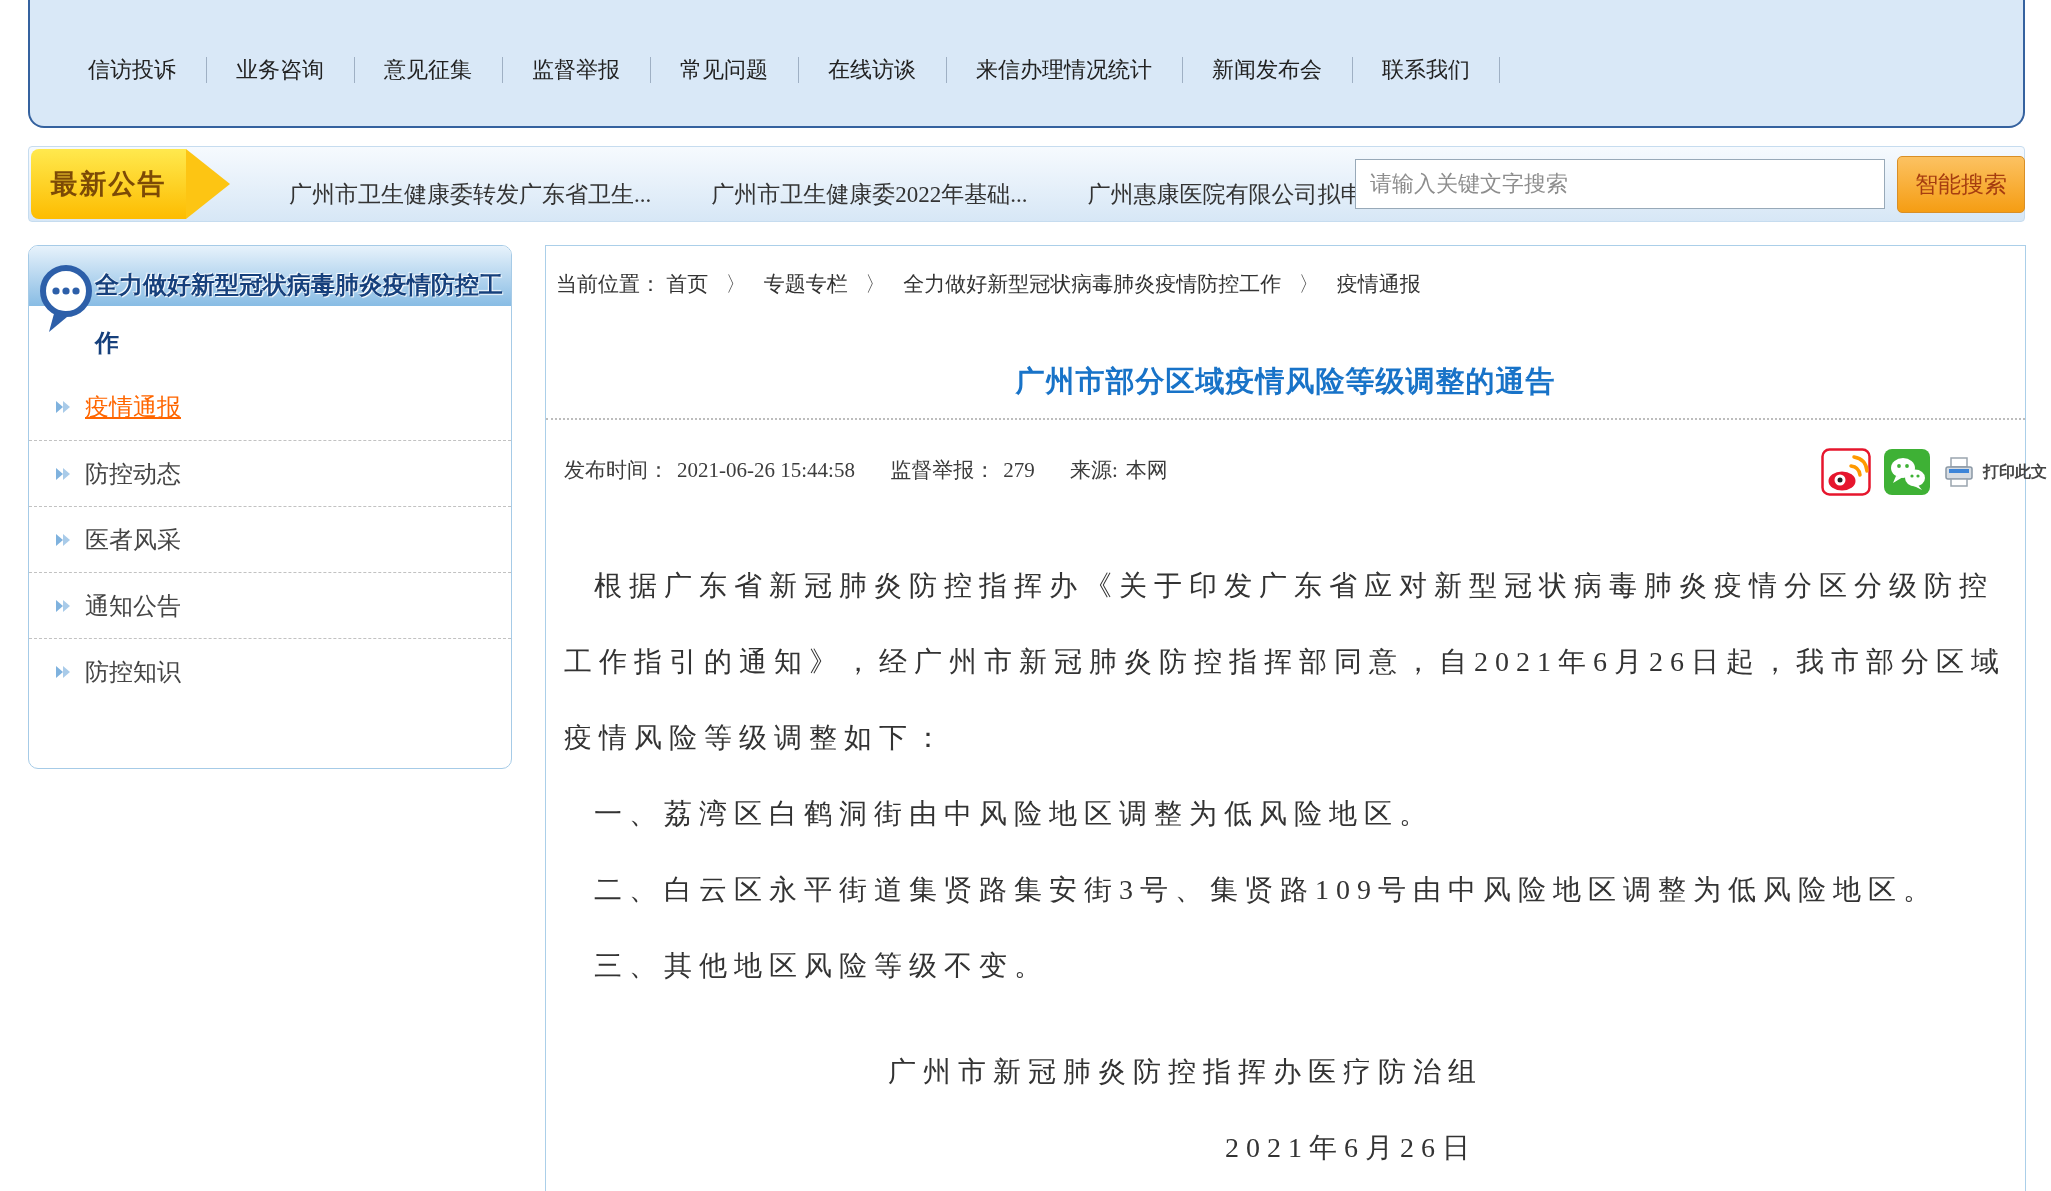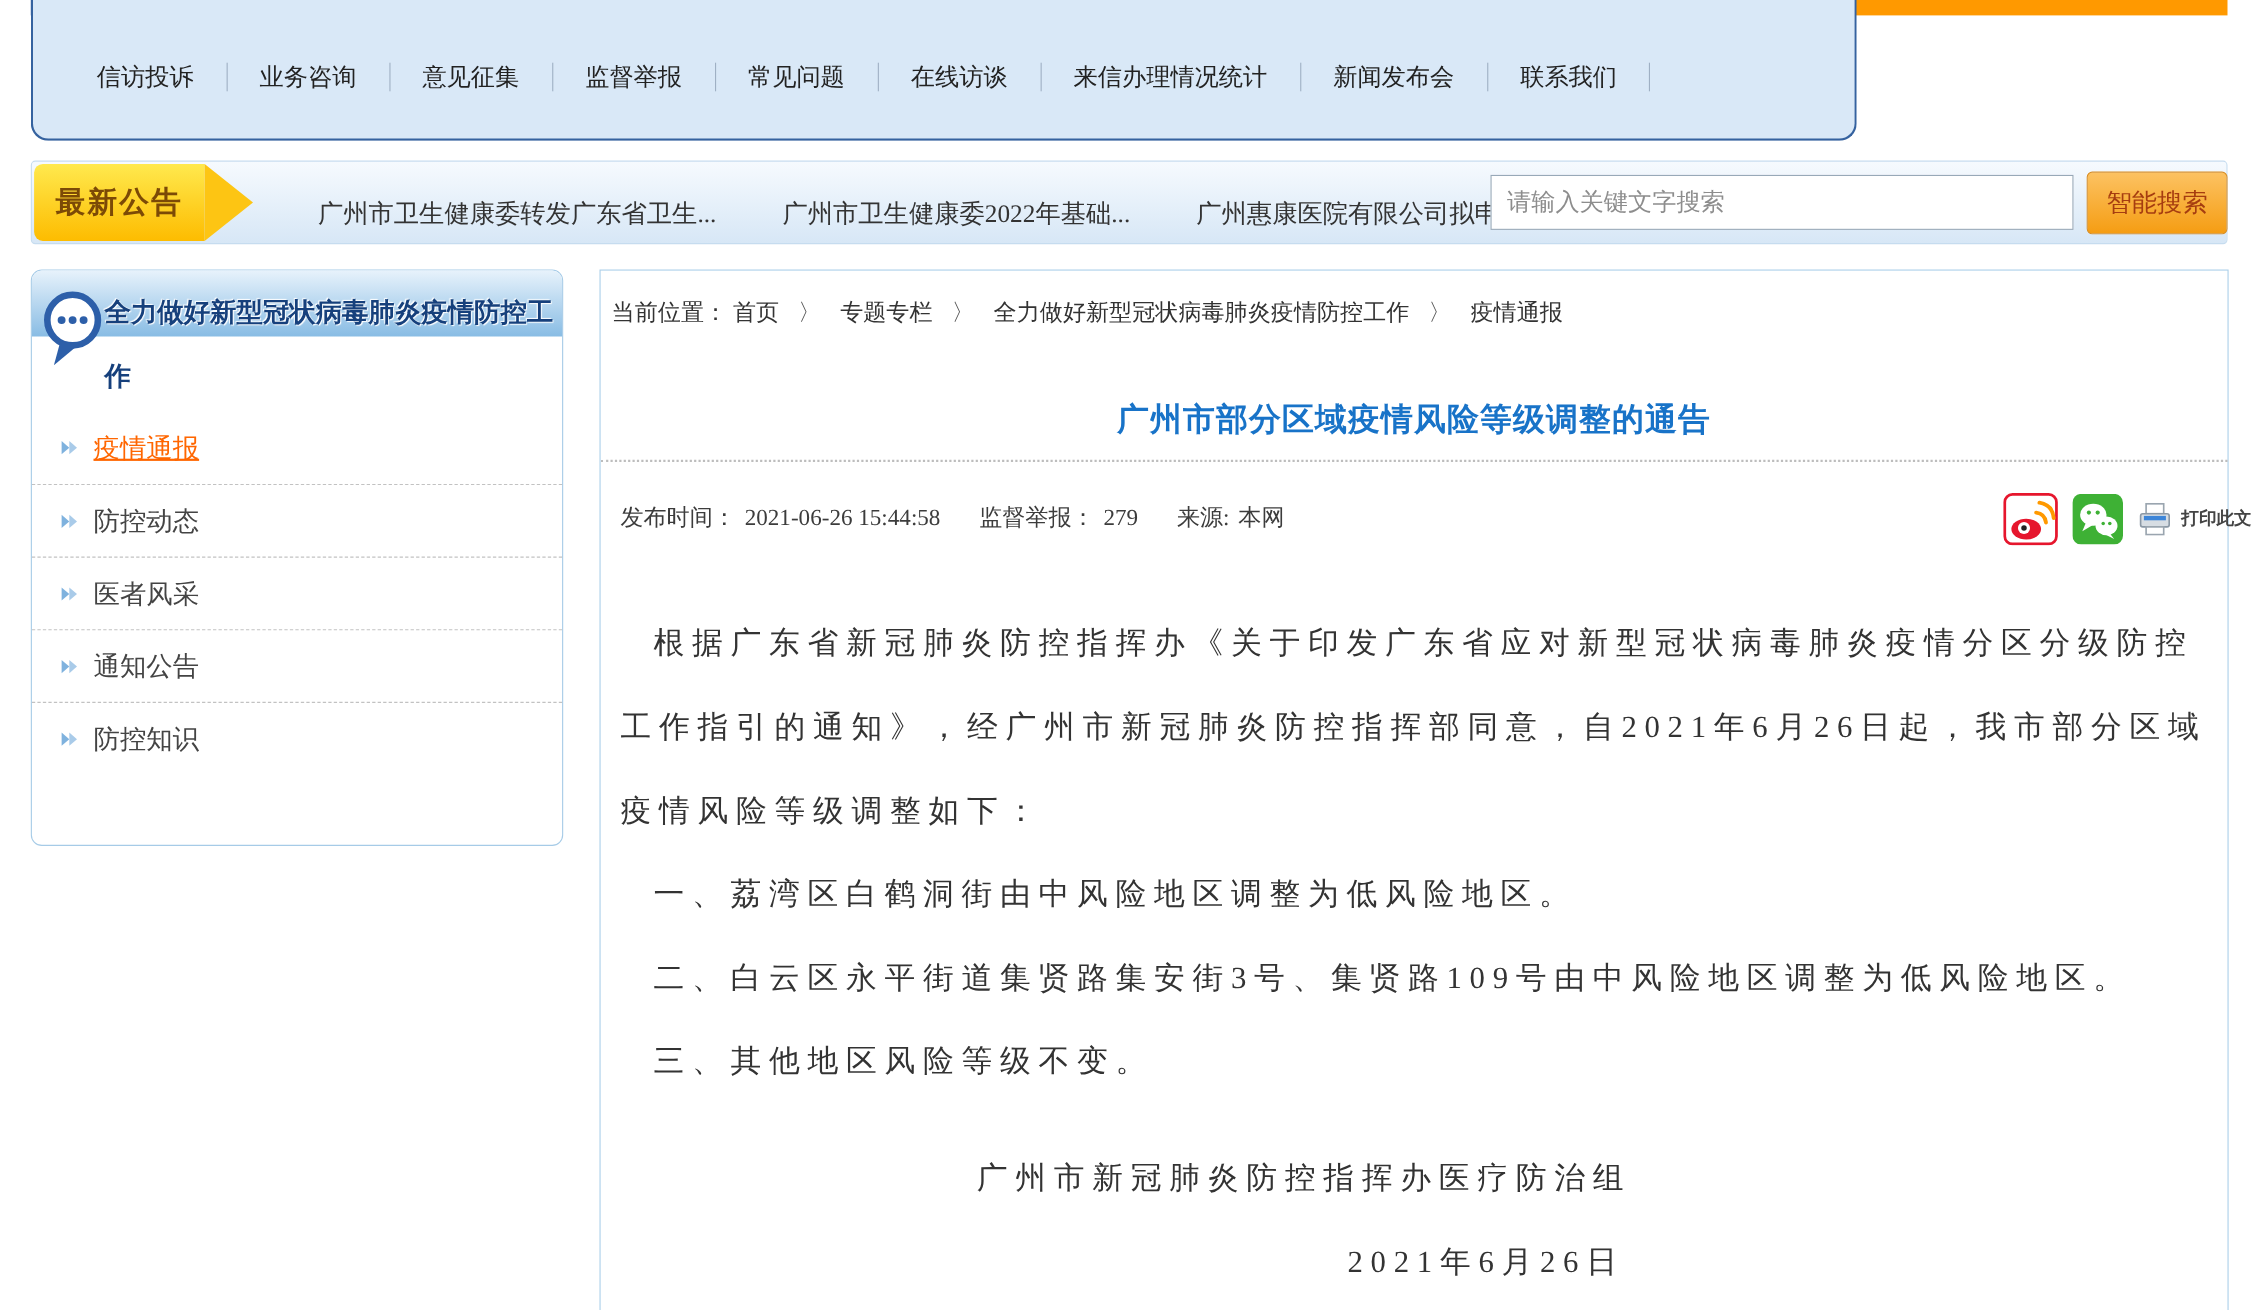--- a/index.html
+++ b/index.html
@@ -5,21 +5,21 @@
   html,body{margin:0;padding:0;}
   body{
     width:2051px;height:1191px;position:relative;background:#fff;overflow:hidden;
     font-family:"Liberation Serif","DejaVu Serif",serif;color:#333;
   }
   
   .topbar{position:absolute;left:28px;top:0;width:1997px;height:14px;}
   .topbar-blue{position:absolute;left:0;top:0;width:1597px;height:14px;background:#2e5c9e;}
   .topbar-orange{position:absolute;left:1597px;top:0;width:400px;height:14px;background:#ff9900;}
   
-  .nav-panel{position:absolute;left:28px;top:0;width:1660px;height:128px;box-sizing:border-box;
+  .nav-panel{position:absolute;left:28px;top:0;width:1997px;height:128px;box-sizing:border-box;
     background:#d9e8f7;border:2px solid #35629f;border-top:none;border-radius:0 0 16px 16px;}
   .nav-links{display:flex;align-items:center;height:100%;margin:0;padding:14px 0 0 28px;list-style:none;box-sizing:border-box;}
   .nav-links li{font-size:22px;color:#222;padding:0 30px;position:relative;cursor:pointer;white-space:nowrap;}
   .nav-links li + li::before{content:"";position:absolute;left:0;top:50%;transform:translateY(-50%);
     width:1px;height:26px;background:#9fb0c4;}
   .nav-links li:last-child::after{content:"";position:absolute;right:0;top:50%;transform:translateY(-50%);
     width:1px;height:26px;background:#9fb0c4;}
   
   .banner{position:absolute;left:28px;top:146px;width:1997px;height:76px;box-sizing:border-box;
     background:linear-gradient(#f6fafe,#d7e7f6);border:1px solid #c6dcef;border-radius:4px;}

